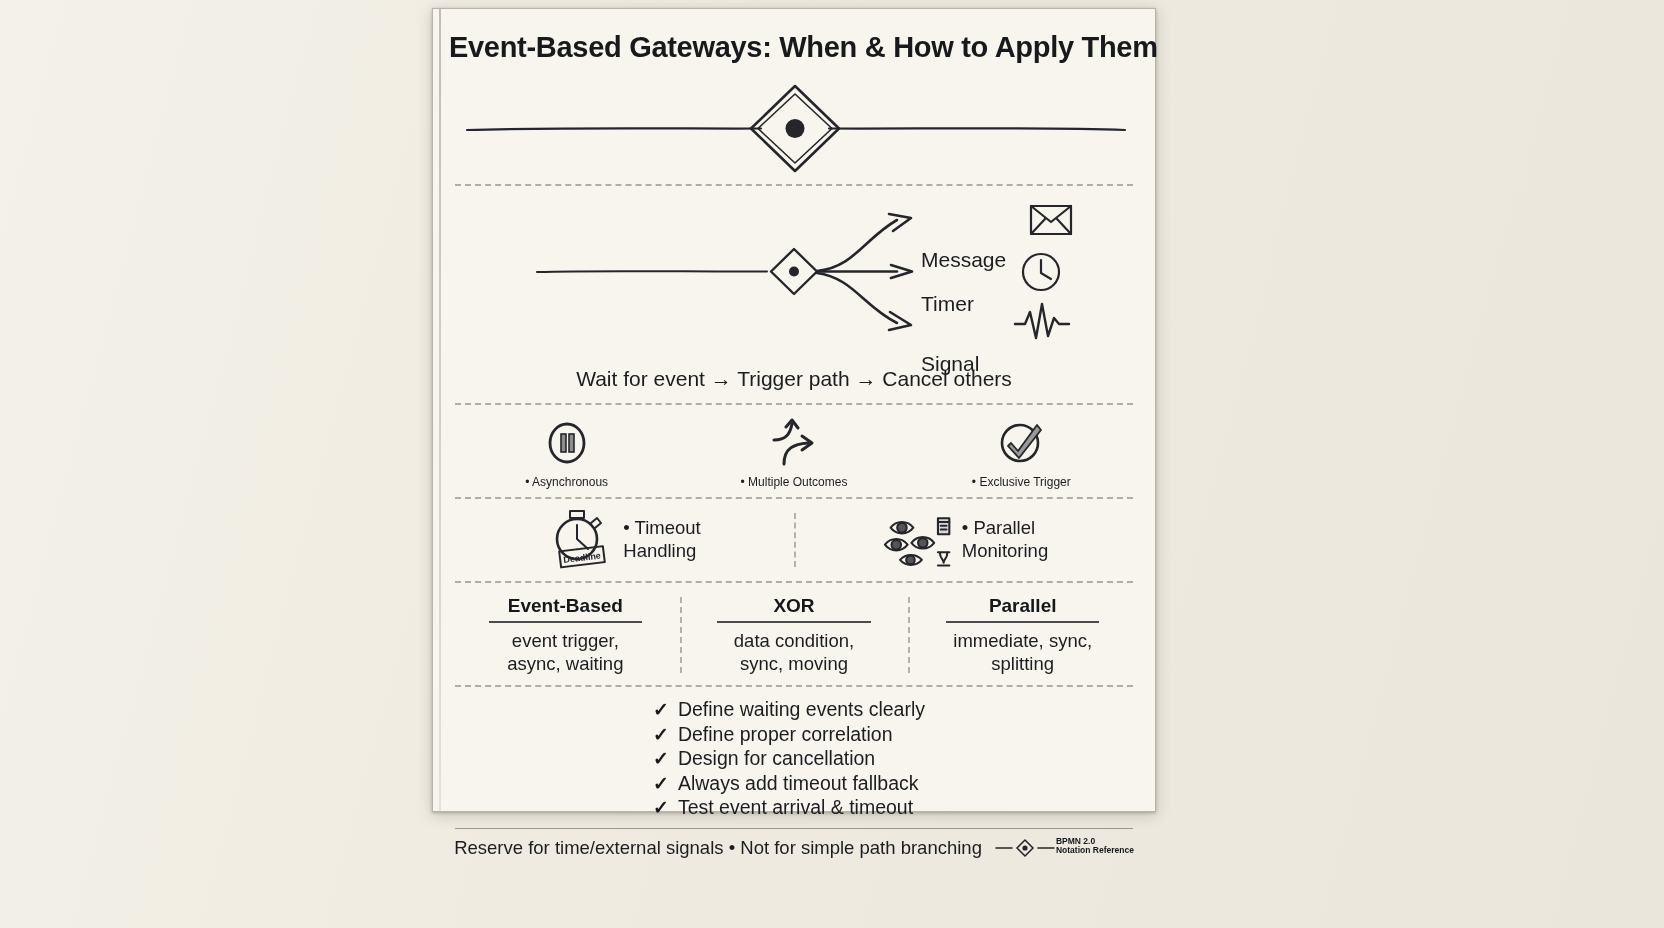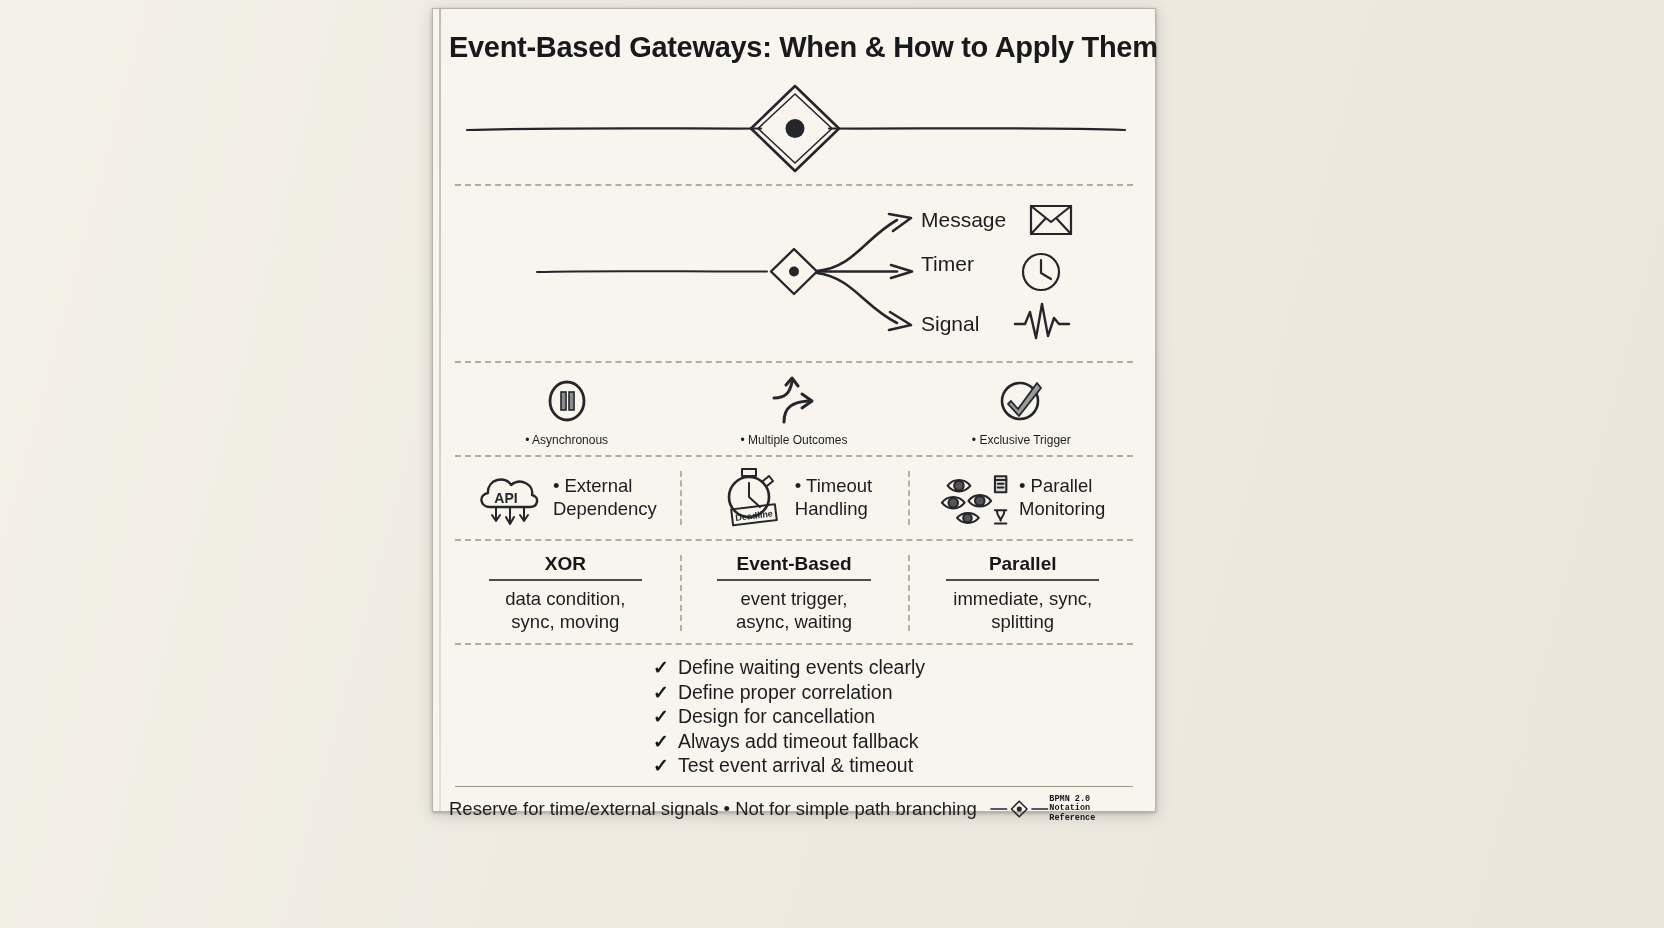--- a/index.html
+++ b/index.html
@@ -39,21 +39,21 @@
   }
 
   
   .hero{height:112px;position:relative;}
   .hero svg{position:absolute;left:0;top:0;}
 
   
   .branch{height:175px;position:relative;}
   .branch svg{position:absolute;left:0;top:0;}
   .branch-label{
-    position:absolute;font-size:21px;color:#1b1d21;white-space:nowrap;
+    position:absolute;font-size:21px;color:#1b1d21;white-space:nowrap;margin-top:40px;
   }
   .flowline{
     text-align:center;font-size:21px;padding:6px 0 12px;color:#1b1d21;
   }
 
   
   .features{
     display:flex;justify-content:space-between;align-items:flex-end;
     padding:12px 4px 8px;
   }
@@ -95,21 +95,21 @@
     margin-left:204px;
   }
   .check .tick{font-size:19px;font-weight:bold;color:#17191d;}
 
   
   .footer{
     display:flex;align-items:center;justify-content:center;gap:12px;
     padding:8px 0 0;
   }
   .footer .note{font-size:18.5px;color:#1b1d21;white-space:nowrap;}
-  .badge{display:flex;align-items:center;gap:0;font-family:Liberation Mono, monospace;}
+  .badge{display:flex;align-items:flex-start;gap:0;}
   .badge .btxt{font-size:8.5px;font-weight:bold;line-height:1.12;color:#15171b;text-align:left;}
 
   .ink{stroke:#24262b;fill:none;stroke-linecap:round;stroke-linejoin:round;}
 </style>
 </head>
 <body>
 
 <div class="stage">
   <div class="sheet">
 
@@ -159,20 +159,21 @@
 
         <g>
           <path class="ink" stroke-width="2.4" d="M566 138 L576 138 L581 126 L587 152 L593 118 L599 150 L605 132 L610 138 L620 138"></path>
         </g>
       </svg>
       <div class="branch-label" style="left:472px;top:22px;">Message</div>
       <div class="branch-label" style="left:472px;top:66px;">Timer</div>
       <div class="branch-label" style="left:472px;top:126px;">Signal</div>
     </div>
 
+    <div class="flowline">Wait for event → Trigger path → Cancel others</div>
 
     <div class="rule"></div>
 
     <div class="features">
       <div class="feature">
         <div class="glyph">
           <svg width="48" height="48" viewBox="0 0 48 48">
             <ellipse class="ink" stroke-width="2.8" cx="24" cy="24" rx="17" ry="19"></ellipse>
             <rect x="18" y="15" width="5" height="18" fill="#8d8d8d" stroke="#24262b" stroke-width="1.6"></rect>
             <rect x="26" y="15" width="5" height="18" fill="#8d8d8d" stroke="#24262b" stroke-width="1.6"></rect>
@@ -198,34 +199,20 @@
             <path d="M14 24 L21 32 L40 6 L44 11 L22 39 L11 27 Z" fill="#9a9a9a" stroke="#24262b" stroke-width="1.8" stroke-linejoin="round"></path>
           </svg>
         </div>
         <div class="cap">• Exclusive Trigger</div>
       </div>
     </div>
 
     <div class="rule"></div>
 
     <div class="usecases">
-      <div class="usecase">
-        <div class="glyph">
-          <svg width="72" height="62" viewBox="0 0 72 62">
-            <path class="ink" stroke-width="2.4" d="M16 40 C6 40, 4 28, 14 26 C13 12, 32 8, 37 18 C47 10, 60 18, 58 28 C66 30, 64 40, 56 40 Z"></path>
-            <text x="32" y="36" font-family="Liberation Sans, sans-serif" font-size="14" font-weight="bold" fill="#24262b" text-anchor="middle">API</text>
-            <path class="ink" stroke-width="2" d="M22 41 L22 52 M36 41 L36 56 M50 41 L50 52"></path>
-            <path class="ink" stroke-width="2" d="M18 48 L22 54 L26 48 M32 50 L36 57 L40 50 M46 48 L50 54 L54 48"></path>
-          </svg>
-        </div>
-        <div class="cap">
-          <div>• External</div>
-          <div>Dependency</div>
-        </div>
-      </div>
       <div class="usecase">
         <div class="glyph">
           <svg width="72" height="62" viewBox="0 0 72 62">
             <rect class="ink" stroke-width="2" x="26" y="2" width="14" height="7" fill="#bdbdbd"></rect>
             <path class="ink" stroke-width="2" d="M30 9 L36 9"></path>
             <circle class="ink" stroke-width="2.6" cx="33" cy="30" r="20"></circle>
             <path class="ink" stroke-width="2" d="M47 14 L53 9 L57 14 L51 19"></path>
             <path class="ink" stroke-width="2" d="M33 30 L33 16 M33 30 L44 40"></path>
             <g transform="rotate(-7 36 48)">
               <rect class="ink" stroke-width="2" x="16" y="40" width="44" height="16" fill="#f7f5ee"></rect>
@@ -260,33 +247,33 @@
           <div>• Parallel</div>
           <div>Monitoring</div>
         </div>
       </div>
     </div>
 
     <div class="rule"></div>
 
     <div class="compare">
       <div class="col">
+        <div class="head">Event-Based</div>
+        <div class="headline"></div>
+        <div class="body">
+          <div>event trigger,</div>
+          <div>async, waiting</div>
+        </div>
+      </div>
+      <div class="col">
         <div class="head">XOR</div>
         <div class="headline"></div>
         <div class="body">
           <div>data condition,</div>
           <div>sync, moving</div>
-        </div>
-      </div>
-      <div class="col">
-        <div class="head">Event-Based</div>
-        <div class="headline"></div>
-        <div class="body">
-          <div>event trigger,</div>
-          <div>async, waiting</div>
         </div>
       </div>
       <div class="col">
         <div class="head">Parallel</div>
         <div class="headline"></div>
         <div class="body">
           <div>immediate, sync,</div>
           <div>splitting</div>
         </div>
       </div>

